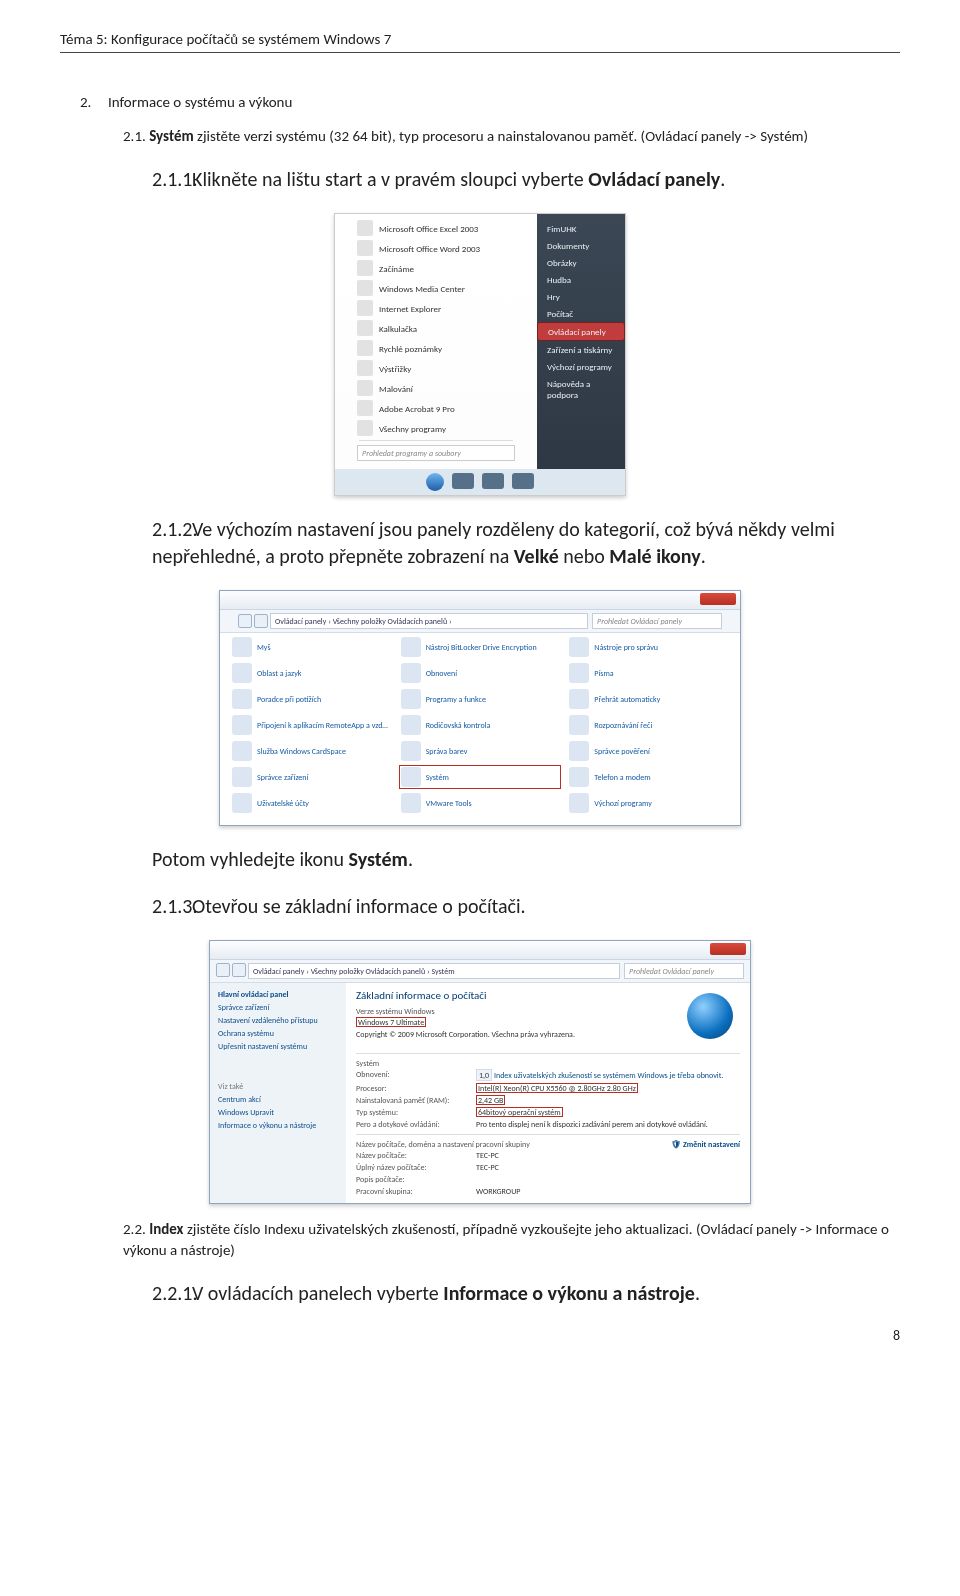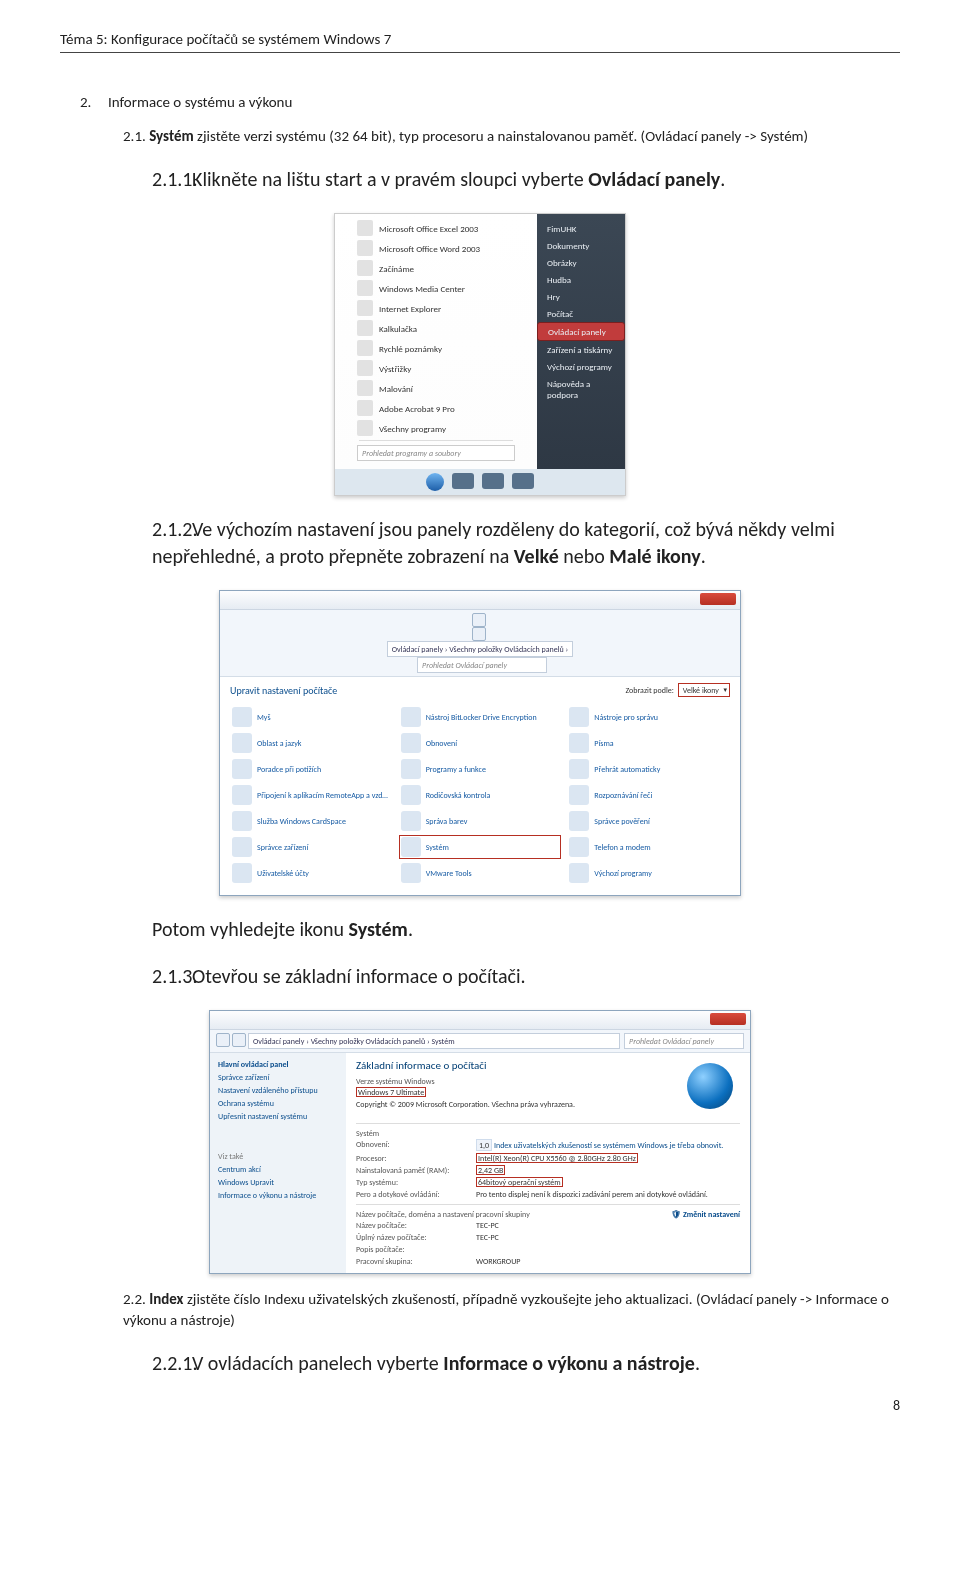--- a/index.html
+++ b/index.html
@@ -84,21 +84,21 @@
   }
   .sm-footer .orb { width:18px;height:18px;border-radius:50%;background:linear-gradient(#6fb4f0,#1d5ea8);margin:0 4px;}
   .sm-footer .btn { width:22px;height:16px;background:#56708a;border-radius:3px;margin:0 4px;}
 
   
   .cpan { width:520px; background:#fff; border:1px solid #8da5bd;}
   .cpan .titlebar { height:18px; background:linear-gradient(#fdfdfe,#e6ecf3); border-bottom:1px solid #ccd6e2; position:relative;}
   .cpan .titlebar .winbtn { position:absolute; right:4px; top:2px; width:36px; height:12px; background:linear-gradient(#d94b3d,#b62f22); border-radius:2px;}
   .cpan .crumb {
     display:flex; align-items:center;
-    padding:3px 18px; font-size:8px; color:#335; background:#f2f6fb; border-bottom:1px solid #d4dde7;flex-direction:column;
+    padding:3px 18px; font-size:8px; color:#335; background:#f2f6fb; border-bottom:1px solid #d4dde7;
   }
   .cpan .crumb .arrow { width:12px;height:12px;border:1px solid #9fb4ca;border-radius:2px;margin-right:2px;background:#eaf0f8;}
   .cpan .crumb .bc { flex:1; padding:2px 4px; background:#fff; border:1px solid #c3cedc; font-size:8px; color:#335;}
   .cpan .crumb .sc { width:120px; padding:2px 4px; margin-left:4px; background:#fff; border:1px solid #c3cedc; color:#888; font-size:8px; font-style:italic;}
   .cpan .innerhead {
     display:flex; justify-content:space-between; align-items:center;
     padding:6px 10px; color:#0a4d8c; font-size:10px;
   }
   .cpan .innerhead .view { font-size:8px; color:#333;}
   .cpan .innerhead .view .dd { display:inline-block; border:1px solid #b62f22; padding:1px 10px 1px 4px; margin-left:2px; position:relative;}
@@ -241,27 +241,20 @@
 <div class="fig-wrap">
   <div class="fig cpan">
     <div class="titlebar">
         <div class="winbtn"></div>
       </div>
     <div class="crumb">
       <div class="arrow"></div>
       <div class="arrow"></div>
       <div class="bc">Ovládací panely  ›  Všechny položky Ovládacích panelů  ›</div>
       <div class="sc">Prohledat Ovládací panely</div>
-    </div>
-    <div class="innerhead">
-      <span>Upravit nastavení počítače</span>
-      <span class="view">
-        <span>Zobrazit podle:</span>
-        <span class="dd">Velké ikony</span>
-      </span>
     </div>
     <div class="grid">
         <div class="cell">
           <div class="ic"></div>
           <div class="lab">Myš</div>
         </div>
         <div class="cell">
           <div class="ic"></div>
           <div class="lab">Nástroj BitLocker Drive Encryption</div>
         </div>

